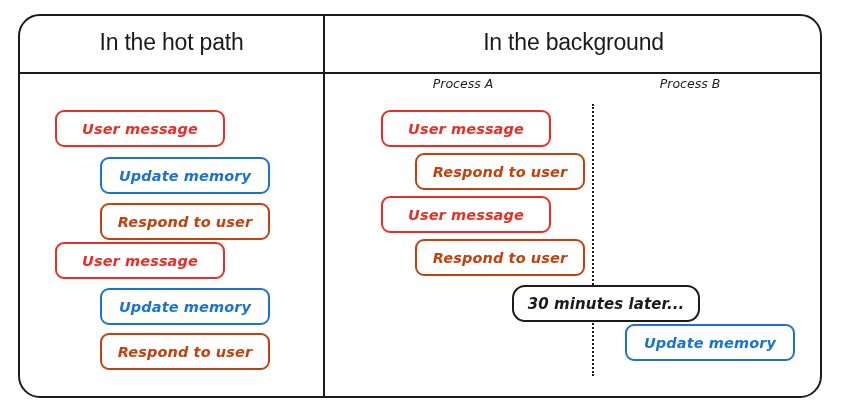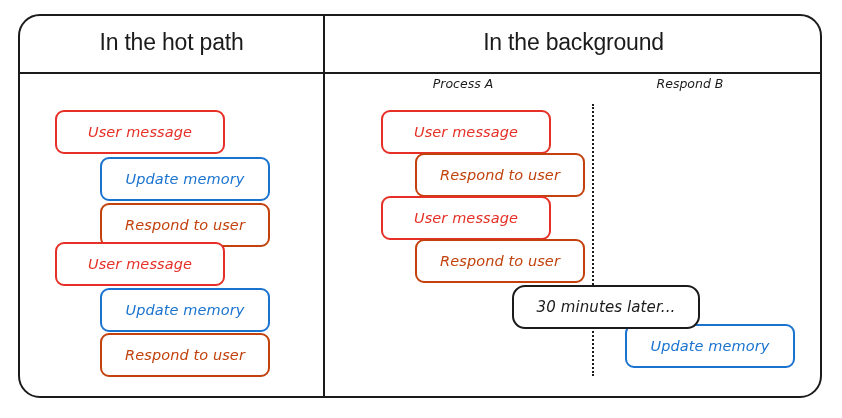--- a/index.html
+++ b/index.html
@@ -88,31 +88,31 @@
     font-style: italic;
     color: #1b1b1b;
     white-space: nowrap;
   }
   .process-label.a { left: 393px; width: 140px; text-align: center; }
   .process-label.b { left: 620px; width: 140px; }
 
   
   .msg-box {
     position: absolute;
-    height: 44px;
+    height: 37px;
     box-sizing: border-box;
     border: 2.3px solid currentColor;
     border-radius: 9px;
     background: #ffffff;
     display: flex;
     align-items: center;
     justify-content: center;
     font-family: "DejaVu Sans", sans-serif;
     font-size: 14.5px;
-    font-weight: 400;
+    font-weight: 700;
     font-style: italic;
     letter-spacing: 0.1px;
     white-space: nowrap;
   }
   .msg-box.red   { color: #e63027; }
   .msg-box.blue  { color: #1a73cf; text-align: right; }
   .msg-box.green { color: #c2410c; }
   .msg-box.black {
     color: #1b1b1b;
     border-width: 2.6px;
@@ -128,21 +128,21 @@
 
   <div class="frame"></div>
   <div class="h-divider"></div>
   <div class="v-divider"></div>
 
   <div class="panel-title right">In the background</div>
 
   <div class="panel-title left">In the hot path</div>
 
   <div class="process-label a">Process A</div>
-  <div class="process-label b">Respond B</div>
+  <div class="process-label b">Process B</div>
 
   <div class="dotted-divider"></div>
 
   <div class="msg-box red" style="left:55px;  top:110px; width:170px;">User message</div>
   <div class="msg-box blue" style="left:100px; top:157px; width:170px;">Update memory</div>
   <div class="msg-box green" style="left:100px; top:203px; width:170px;">Respond to user</div>
   <div class="msg-box red" style="left:55px;  top:242px; width:170px;">User message</div>
   <div class="msg-box blue" style="left:100px; top:288px; width:170px;">Update memory</div>
   <div class="msg-box green" style="left:100px; top:333px; width:170px;">Respond to user</div>
 

